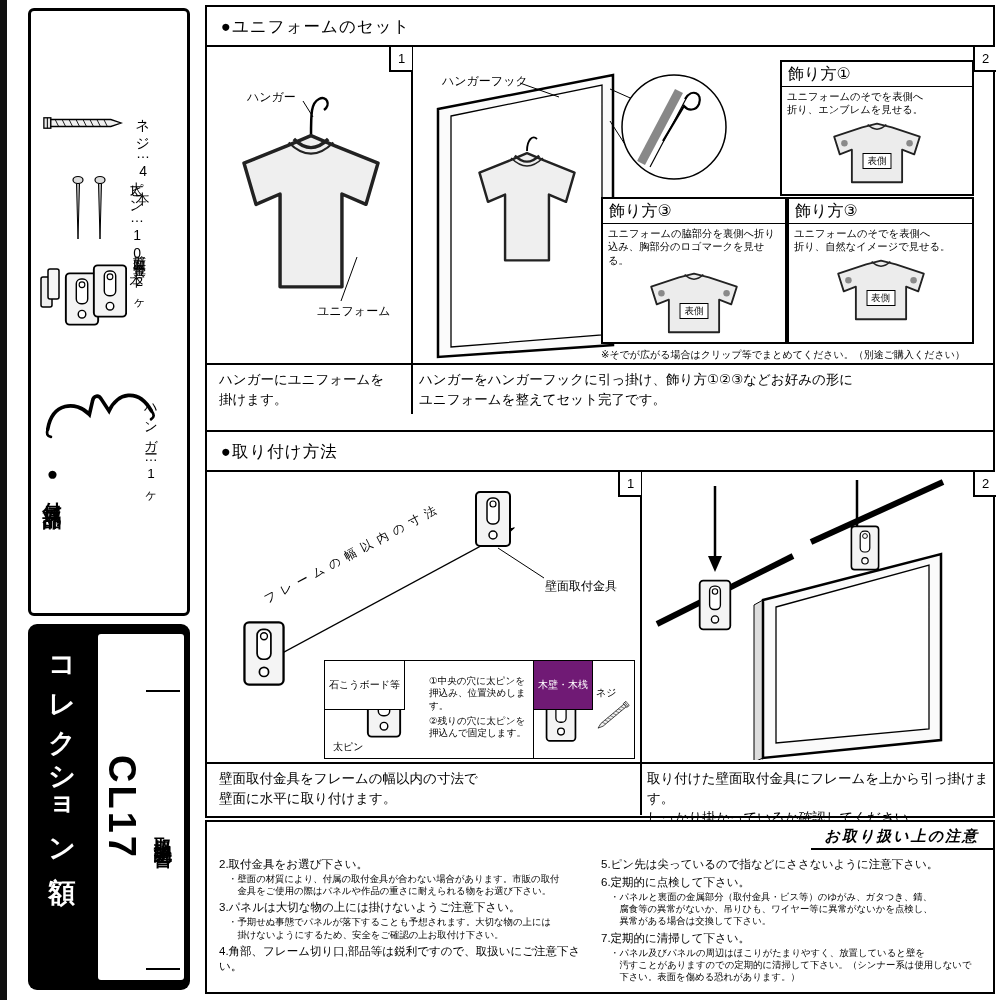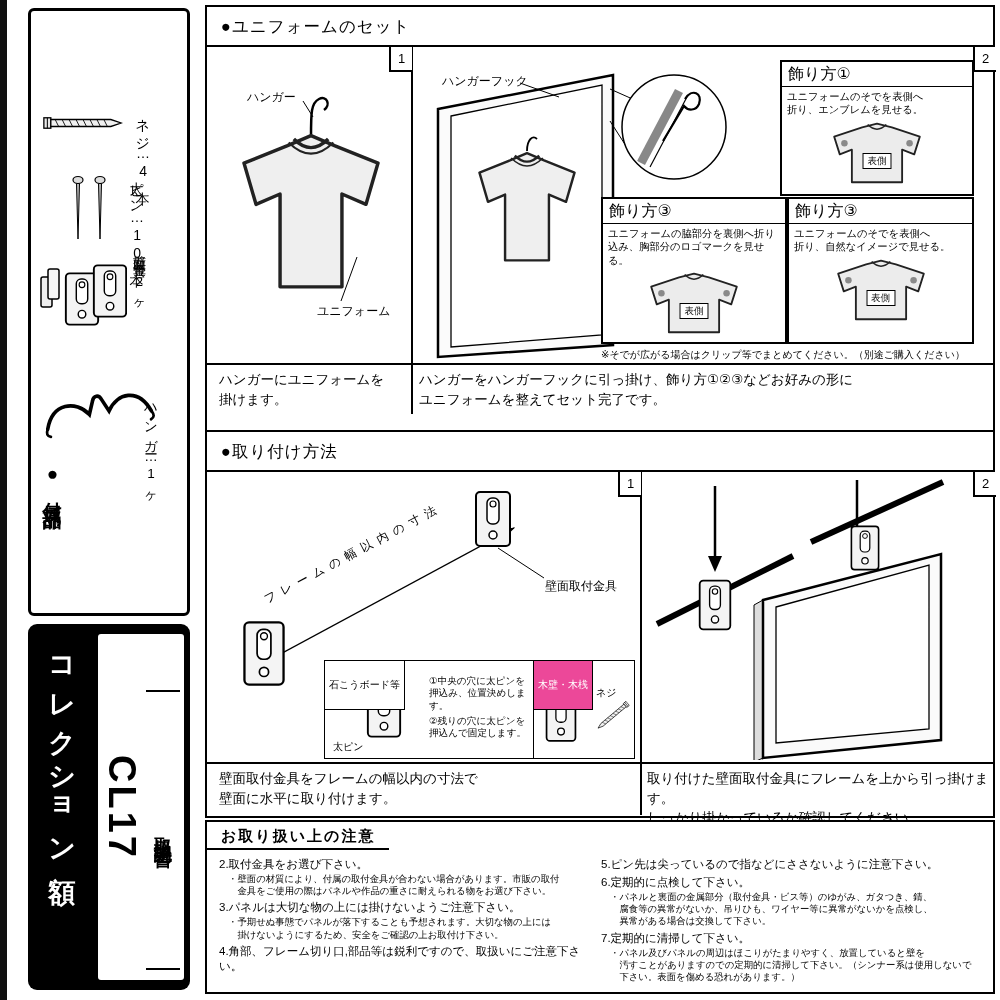--- a/index.html
+++ b/index.html
@@ -28,21 +28,21 @@
   .deco{position:absolute;border:2px solid #000;background:#fff;box-sizing:border-box;}
   .deco-t{font-size:16px;padding:2px 6px 1px;border-bottom:1.5px solid #000;}
   .deco-x{font-size:10.3px;line-height:1.3;padding:3px 5px 1px;white-space:pre-line;}
   .deco-shirt{position:relative;width:112px;height:68px;margin:1px auto 0;}
   .front{position:absolute;left:50%;top:34px;transform:translateX(-50%);border:1px solid #000;
          background:#fff;font-size:9.5px;padding:0 4px;line-height:1.5;white-space:nowrap;}
   .note{position:absolute;font-size:10px;white-space:nowrap;}
   .dbox{position:absolute;border:1.8px solid #000;background:#fff;box-sizing:border-box;}
   .dbox-t{position:absolute;top:-1px;left:-1px;border:1.5px solid #000;background:#fff;
           padding:17px 4px;font-size:10px;white-space:nowrap;z-index:2;}
-  .dbox-t.dark{background:#ec4899;color:#fff;}
+  .dbox-t.dark{background:#701a75;color:#fff;}
   .small{font-size:9.6px;line-height:1.28;}
   .pc-head{font-size:11.5px;margin-top:3px;}
   .pc-body{font-size:9.4px;line-height:1.3;margin-left:9px;margin-top:1px;white-space:pre-line;}
   .pc-title{display:inline-block;font-size:15px;font-weight:bold;letter-spacing:2px;
             border-bottom:2px solid #000;padding:0 14px 2px;}
   svg{display:block;}
 </style>
 </head>
 <body>
 
@@ -280,21 +280,21 @@
       <polygon points="133,135 286,93 286,257 133,271" fill="#fff" stroke="#000" stroke-width="1.3"></polygon>
     </svg>
 
     <div class="cap" style="left:12px;top:337px;">壁面取付金具をフレームの幅以内の寸法で
 壁面に水平に取り付けます。</div>
     <div class="cap" style="left:440px;top:337px;">取り付けた壁面取付金具にフレームを上から引っ掛けます。
 しっかり掛かっているか確認してください。</div>
   </div>
 
   <div class="sec" style="left:205px;top:820px;width:790px;height:174px;">
-    <div class="abs" style="left:0;top:5px;width:100%;text-align:left;">
+    <div class="abs" style="left:0;top:5px;width:100%;text-align:right;font-style:italic;">
       <span class="pc-title">お取り扱い上の注意</span>
     </div>
 
     <div class="abs" style="left:12px;top:32px;width:378px;">
       <div>
         <div class="pc-head">2.取付金具をお選び下さい。</div>
         <div class="pc-body">・壁面の材質により、付属の取付金具が合わない場合があります。市販の取付
 　金具をご使用の際はパネルや作品の重さに耐えられる物をお選び下さい。</div>
       </div>
       <div>

